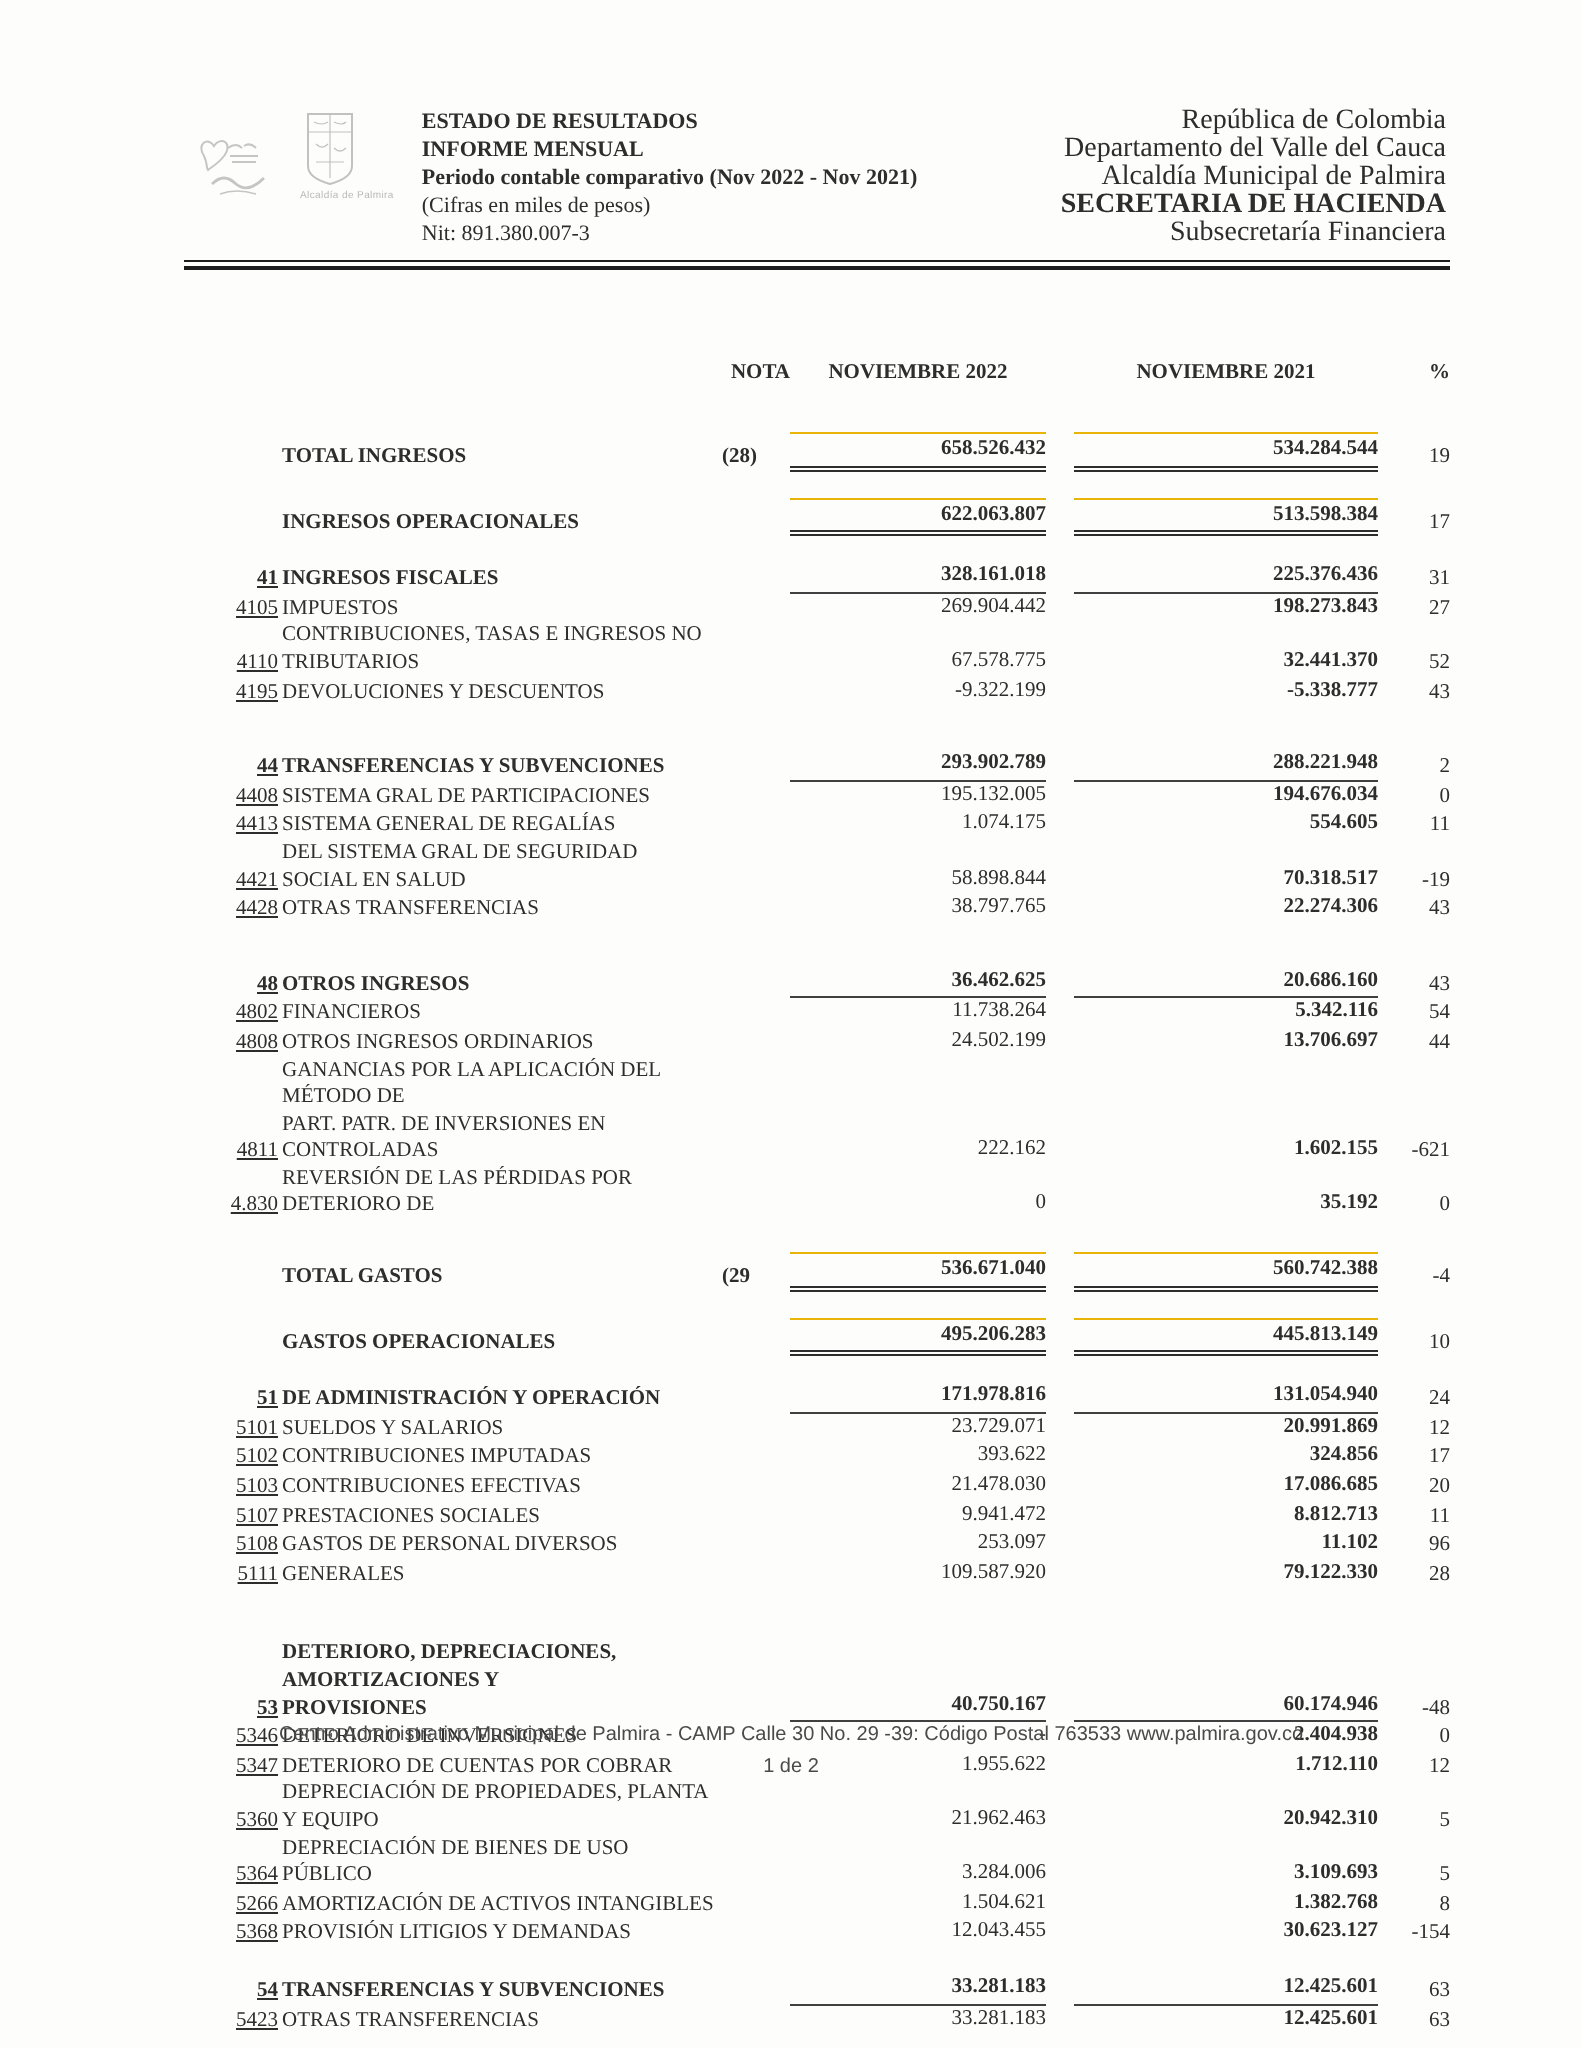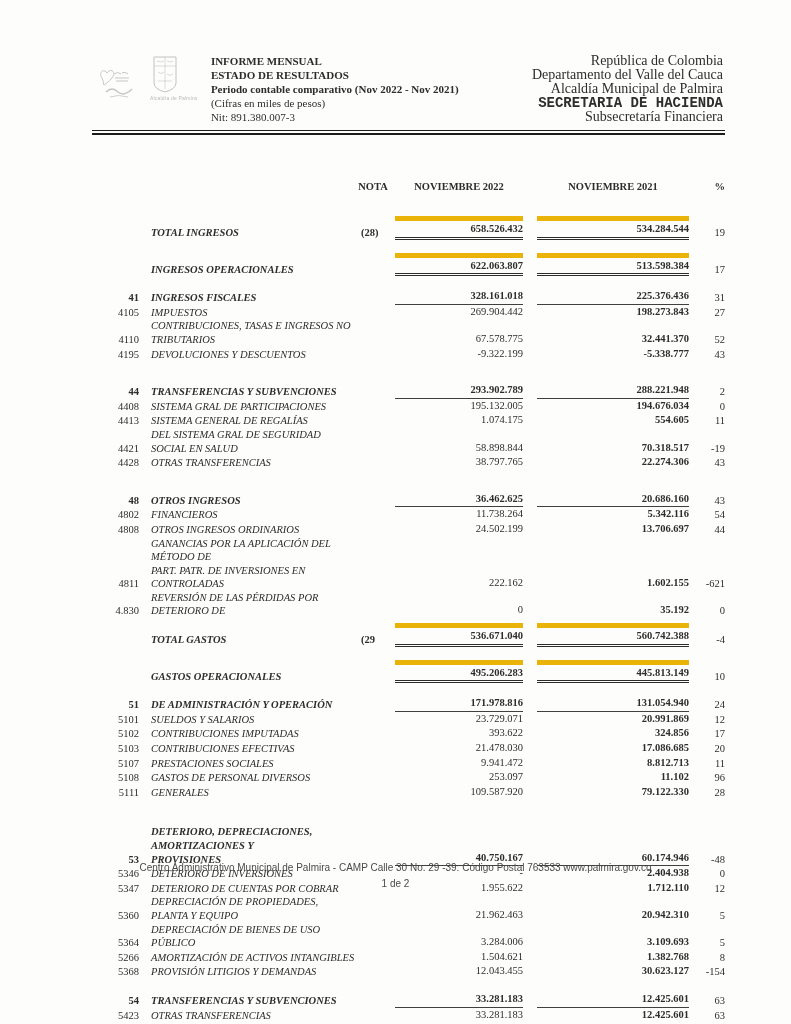--- a/index.html
+++ b/index.html
@@ -17,59 +17,59 @@
             padding: 54px 68px 0 92px; }
   .header-left-group { display: flex; align-items: flex-start; }
   .logos { display: flex; align-items: flex-start; margin-right: 14px; opacity: .6; }
   .heart-logo { margin-top: 10px; margin-right: 6px; }
   .crest { text-align: center; }
   .crest-caption { font-family: "Liberation Sans", sans-serif; font-size: 5px;
                    color: #8a8a8a; margin-top: 1px; letter-spacing: .2px; }
   .title-block { font-size: 11px; line-height: 14px; }
   .title-block .b { font-weight: 700; }
   .entity-block { text-align: right; font-size: 14px; line-height: 14px; }
-  .entity-block .b { font-weight: 700; font-family: Liberation Mono, monospace; }
+  .entity-block .b { font-weight: 700; }
   .header-rule { margin: 6px 66px 0 92px; height: 2px;
                  border-top: 1.6px solid #1c1c1c; border-bottom: 2.4px solid #1c1c1c; }
 
   
   .col-headers { display: flex; align-items: flex-end;
                  margin: 46px 66px 0 95px;
                  font-size: 10.5px; font-weight: 700; }
   .col-headers .sp-lead { flex: 1; }
-  .ch-nota  { width: 44px; text-align: center; }
+  .ch-nota  { width: 44px; text-align: right; }
   .ch-v1    { width: 128px; text-align: center; }
   .ch-gap   { width: 14px; }
   .ch-v2    { width: 152px; text-align: center; }
   .ch-pct   { width: 36px; text-align: right; }
 
   
   .table { margin: 24px 66px 0 95px; font-size: 10.5px; }
   .row { display: flex; align-items: flex-end; line-height: 13.6px; }
-  .c-code  { width: 44px; text-align: right; padding-right: 12px; white-space: nowrap; }
-  .c-label { flex: 1; padding-right: 4px; font-style: italic; }
+  .c-code  { width: 44px; text-align: right; padding-right: 2px; white-space: nowrap; text-decoration: underline; }
+  .c-label { flex: 1; padding-right: 4px; }
   .c-nota  { width: 34px; white-space: nowrap; }
   .c-v1    { width: 128px; text-align: right; padding-bottom: 1px; }
   .c-gap   { width: 14px; }
   .c-v2    { width: 152px; text-align: right; padding-bottom: 1px; font-weight: bold; }
   .c-pct   { width: 36px; text-align: right; }
 
   .row.section .c-code, .row.section .c-label,
   .row.section .c-v1, .row.section .c-v2 { font-weight: 700; }
   .row.section .c-v1, .row.section .c-v2 { border-bottom: 1px solid #404040; }
 
   .row.total .c-label, .row.total .c-v1,
   .row.total .c-v2, .row.total .c-nota { font-weight: 700; }
   .row.total .c-v1, .row.total .c-v2 {
-    border-top: 5px solid #eab308;
+    border-top: 1px solid #eab308;
     border-bottom: 3px double #2d2d2d;
     padding-top: 1px;
   }
 
-  .sp-sm { margin-top: 5px; justify-content: flex-end; }
+  .sp-sm { margin-top: 16px; justify-content: flex-end; }
   .sp-md { margin-top: 13px; }
   .sp-lg { margin-top: 22px; }
   .sp-xl { margin-top: 26px; }
 
   
   .footer { position: absolute; top: 860px; left: 0; width: 791px;
             text-align: center; font-family: "Liberation Sans", sans-serif;
             font-size: 10px; color: #4a4a4a; line-height: 16px; }
 
   svg { display: block; }
@@ -93,22 +93,22 @@
         <span class="crest">
           <svg width="30" height="40" viewBox="0 0 30 40" fill="none" stroke="#9a9a9a" stroke-width="1">
             <path d="M4 3 h22 v26 q0 6 -11 9 q-11 -3 -11 -9 Z"></path>
             <path d="M4 12 h22 M15 3 v32" stroke-width="0.6"></path>
             <path d="M7 7 q4 2 7 0 M17 7 q4 2 6 0 M8 18 q3 3 6 0 M17 20 q3 3 6 0 M8 27 h14" stroke-width="0.6"></path>
           </svg>
           <div class="crest-caption">Alcaldía de Palmira</div>
         </span>
       </div>
       <div class="title-block">
+        <div class="b">ESTADO DE RESULTADOS</div>
         <div class="b">INFORME MENSUAL</div>
-        <div class="b">ESTADO DE RESULTADOS</div>
         <div class="b">Periodo contable comparativo (Nov 2022 - Nov 2021)</div>
         <div>(Cifras en miles de pesos)</div>
         <div>Nit: 891.380.007-3</div>
       </div>
     </div>
     <div class="entity-block">
       <div>República de Colombia</div>
       <div>Departamento del Valle del Cauca</div>
       <div>Alcaldía Municipal de Palmira</div>
       <div class="b">SECRETARIA DE HACIENDA</div>

